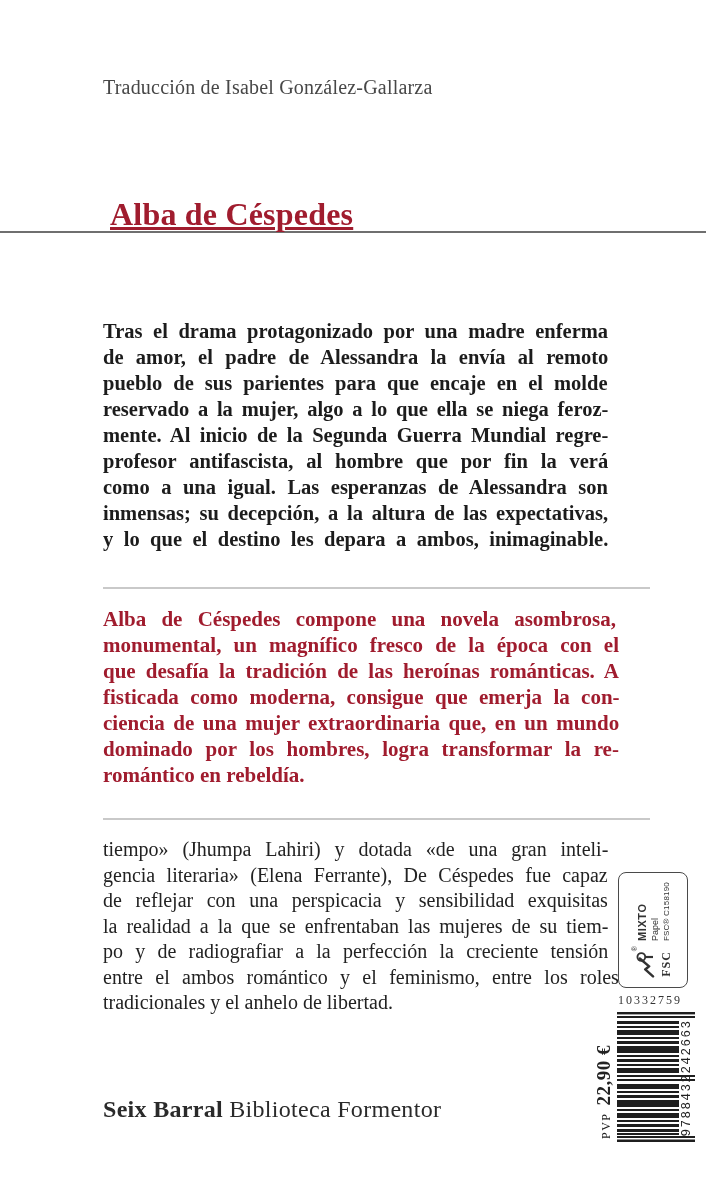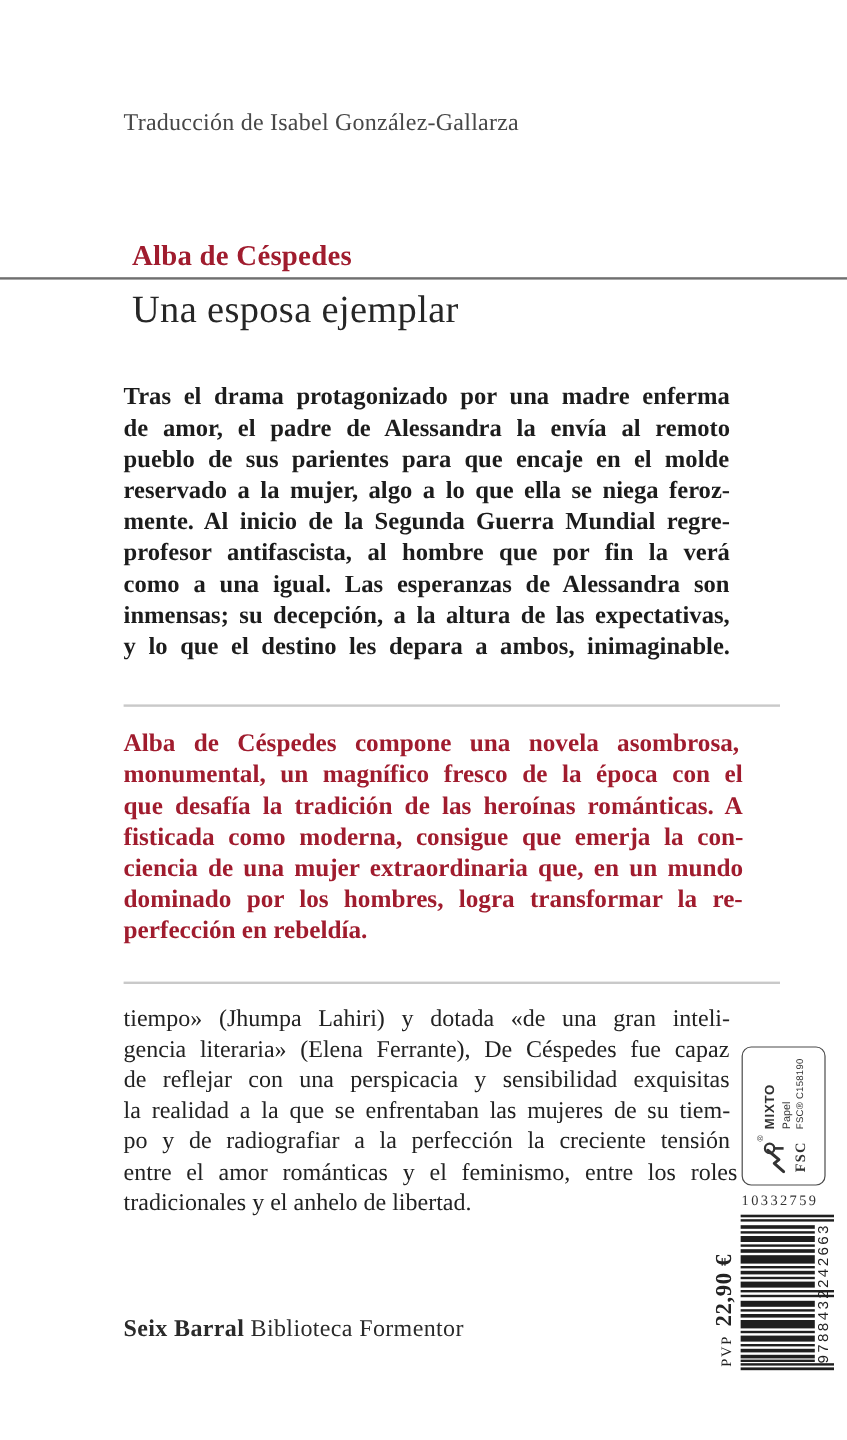--- a/index.html
+++ b/index.html
@@ -5,51 +5,51 @@
   html,body{margin:0;padding:0;background:#ffffff;}
   .page{
     position:relative;
     width:706px;height:1200px;
     background:#ffffff;
     font-family:"Liberation Serif", serif;
     color:#1d1d1d;
     overflow:hidden;
   }
   .translator{
-    position:absolute;left:103px;top:91px;
+    position:absolute;left:103px;top:76px;
     font-size:20px;color:#474747;letter-spacing:0.2px;text-align:center;
   }
   .top-rule{
     position:absolute;left:0;top:231px;width:706px;height:2px;
     background:#6f6f6f;
   }
   .author{
     position:absolute;left:110px;top:197px;
-    font-size:24px;font-weight:bold;color:#a01c2e;
-    letter-spacing:0.2px;line-height:34px;
+    font-size:32px;font-weight:bold;color:#a01c2e;
+    letter-spacing:0.2px;line-height:34px;text-decoration:underline;
   }
   .book-title{
     position:absolute;left:110px;top:239px;
     font-size:32px;color:#262626;letter-spacing:0.3px;line-height:36px;
   }
   .para{position:absolute;left:103px;width:505px;}
   .para.bold{font-weight:bold;}
   .synopsis{top:318px;font-size:20.5px;line-height:26px;color:#1c1c1c;}
   .review{top:606px;font-size:21px;line-height:26px;color:#a01c2e;}
   .bio{top:837px;font-size:20px;line-height:25.5px;color:#222222;}
   .jline{white-space:nowrap;text-align:left;}
   .jline > span{white-space:inherit;}
   .separator{
     position:absolute;left:103px;width:547px;height:2px;background:#c9c9c9;
   }
   .sep1{top:587px;}
   .sep2{top:818px;}
   .footer{
     position:absolute;left:103px;top:1096px;
-    font-size:20px;color:#2a2a2a;letter-spacing:0.3px;
+    font-size:24px;color:#2a2a2a;letter-spacing:0.3px;
   }
   .footer .pub{font-weight:bold;}
   
   .fsc-label{
     position:absolute;left:595px;top:895px;width:116px;height:70px;
     transform:rotate(-90deg);
     box-sizing:border-box;
     border:1.5px solid #4a4a4a;border-radius:8px;
     background:#ffffff;
     display:flex;align-items:center;gap:7px;
@@ -90,21 +90,20 @@
 </head>
 <body>
 
 <div class="page">
 
   <div class="translator">Traducción de Isabel González-Gallarza</div>
 
   <div class="top-rule"></div>
 
   <div class="author">Alba de Céspedes</div>
-  <div class="book-title">Una esposa ejemplar</div>
 
   <div class="para bold synopsis">
       <div class="jline" style="word-spacing: 5.42857px;"><span>Tras el drama protagonizado por una madre enferma</span></div>
       <div class="jline" style="word-spacing: 7.22222px;"><span>de amor, el padre de Alessandra la envía al remoto</span></div>
       <div class="jline" style="word-spacing: 5.88889px;"><span>pueblo de sus parientes para que encaje en el molde</span></div>
       <div class="jline" style="word-spacing: 3.63636px;"><span>reservado a la mujer, algo a lo que ella se niega feroz-</span></div>
       <div class="jline" style="word-spacing: 4.25px;"><span>mente. Al inicio de la Segunda Guerra Mundial regre-</span></div>
       <div class="jline" style="word-spacing: 7.75px;"><span>profesor antifascista, al hombre que por fin la verá</span></div>
       <div class="jline" style="word-spacing: 6.375px;"><span>como a una igual. Las esperanzas de Alessandra son</span></div>
       <div class="jline" style="word-spacing: 3.625px;"><span>inmensas; su decepción, a la altura de las expectativas,</span></div>
@@ -113,32 +112,32 @@
 
   <div class="separator sep1"></div>
 
   <div class="para bold review">
       <div class="jline" style="word-spacing: 10px;"><span>Alba de Céspedes compone una novela asombrosa,</span></div>
       <div class="jline" style="word-spacing: 6.875px;"><span>monumental, un magnífico fresco de la época con el</span></div>
       <div class="jline" style="word-spacing: 4.875px;"><span>que desafía la tradición de las heroínas románticas. A</span></div>
       <div class="jline" style="word-spacing: 6.14286px;"><span>fisticada como moderna, consigue que emerja la con-</span></div>
       <div class="jline" style="word-spacing: 3.25px;"><span>ciencia de una mujer extraordinaria que, en un mundo</span></div>
       <div class="jline" style="word-spacing: 7.42857px;"><span>dominado por los hombres, logra transformar la re-</span></div>
-      <div class="jline jlast"><span>perfección en rebeldía.</span></div>
+      <div class="jline jlast"><span>romántico en rebeldía.</span></div>
     </div>
 
   <div class="separator sep2"></div>
 
   <div class="para bio">
       <div class="jline" style="word-spacing: 8.875px;"><span>tiempo» (Jhumpa Lahiri) y dotada «de una gran inteli-</span></div>
       <div class="jline" style="word-spacing: 6.42857px;"><span>gencia literaria» (Elena Ferrante), De Céspedes fue capaz</span></div>
-      <div class="jline" style="word-spacing: 8.57143px; text-align: right;"><span>de reflejar con una perspicacia y sensibilidad exquisitas</span></div>
+      <div class="jline" style="word-spacing: 8.57143px;"><span>de reflejar con una perspicacia y sensibilidad exquisitas</span></div>
       <div class="jline" style="word-spacing: 4px;"><span>la realidad a la que se enfrentaban las mujeres de su tiem-</span></div>
       <div class="jline" style="word-spacing: 7.22222px;"><span>po y de radiografiar a la perfección la creciente tensión</span></div>
-      <div class="jline" style="word-spacing: 7.33333px;"><span>entre el amor románticas y el feminismo, entre los roles</span></div>
+      <div class="jline" style="word-spacing: 7.33333px;"><span>entre el ambos romántico y el feminismo, entre los roles</span></div>
       <div class="jline jlast"><span>tradicionales y el anhelo de libertad.</span></div>
     </div>
 
   <div class="footer">
     <span class="pub">Seix Barral</span>
     <span class="coll">Biblioteca Formentor</span>
   </div>
 
   <div class="fsc-label">
     <div class="fsc-logo">

